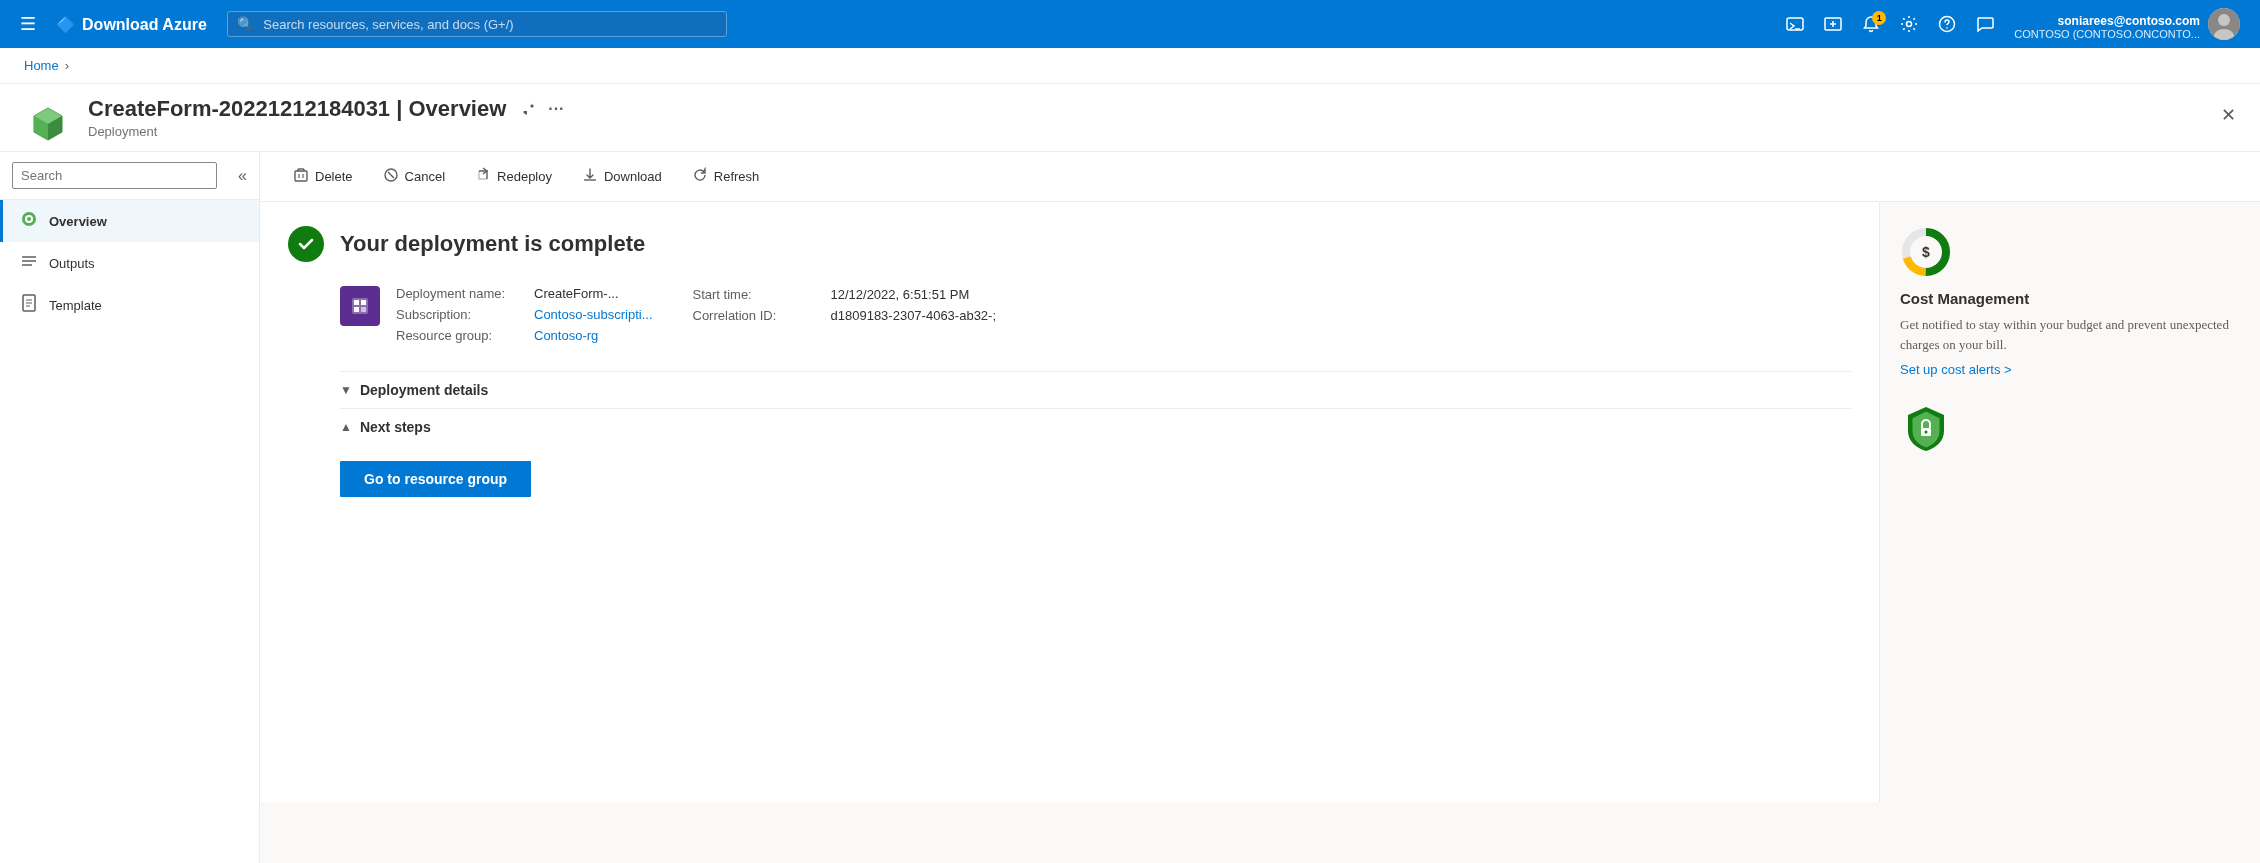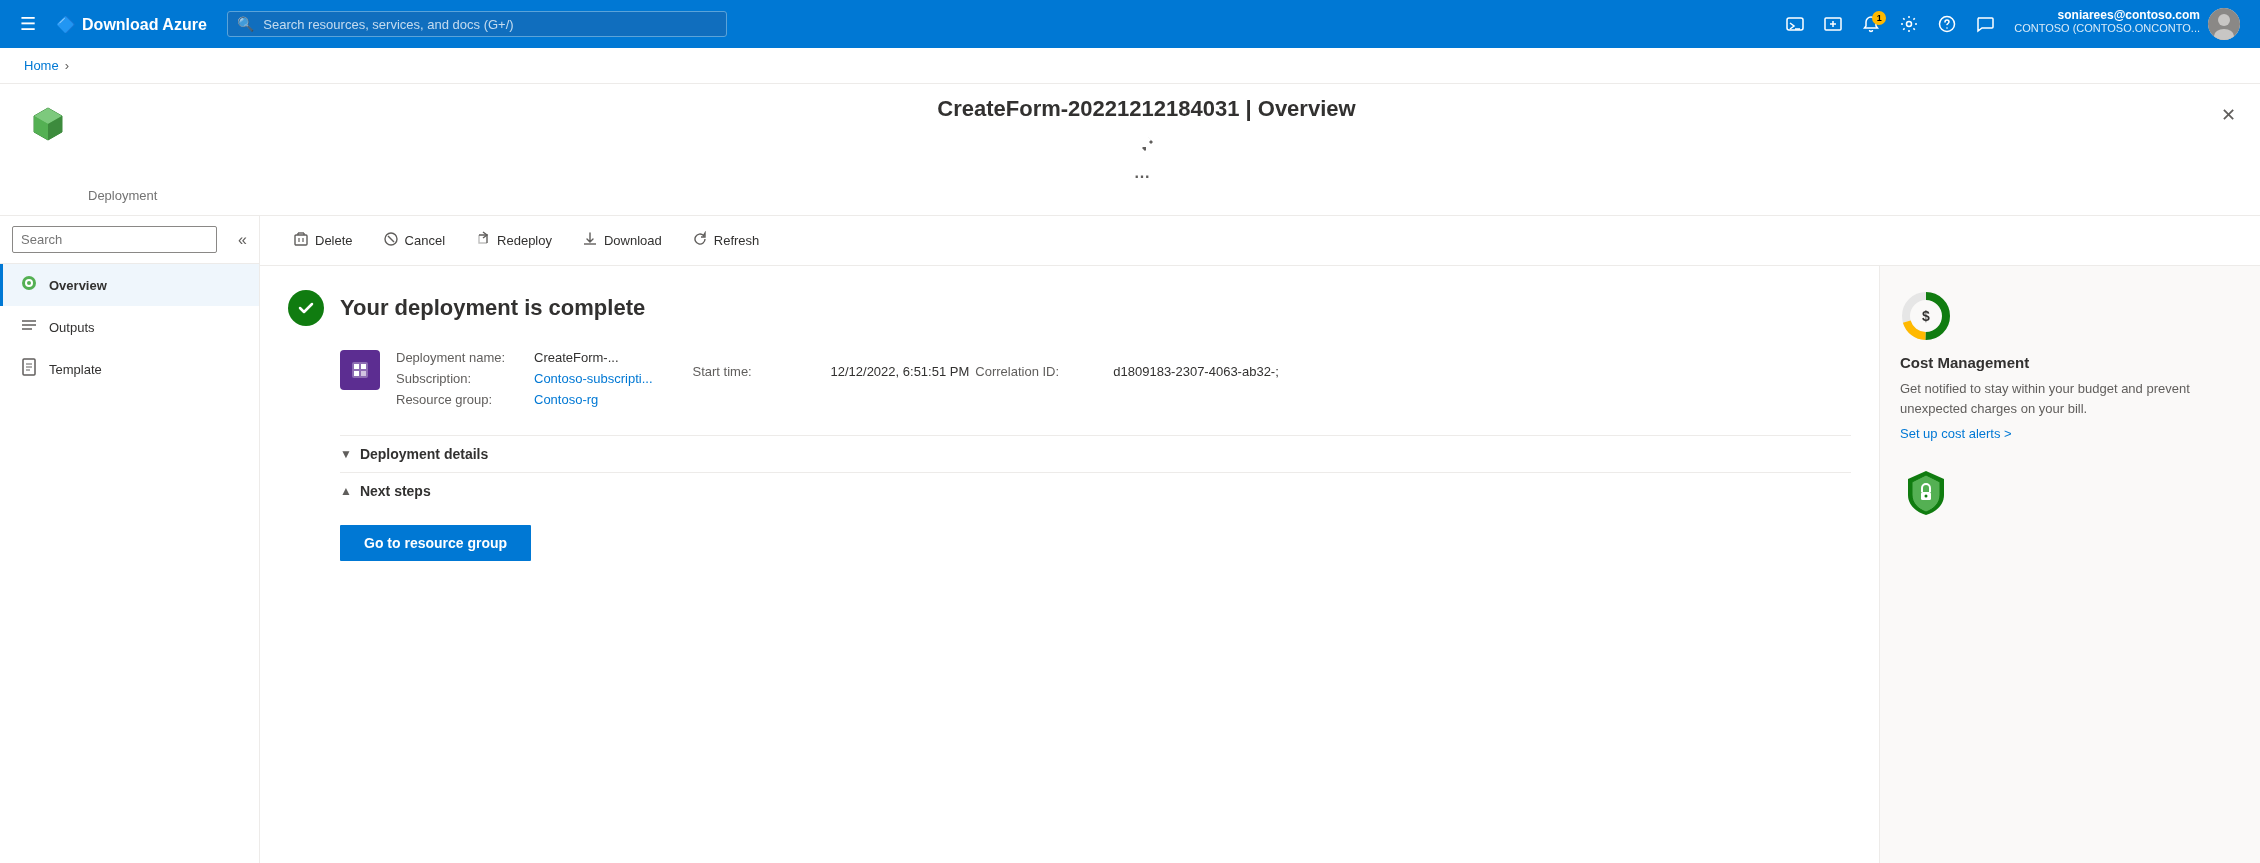--- a/index.html
+++ b/index.html
@@ -74,21 +74,21 @@
       font-weight: 700;
       border-radius: 50%;
       width: 14px;
       height: 14px;
       display: flex;
       align-items: center;
       justify-content: center;
     }
     .topbar-user {
       display: flex;
-      align-items: flex-start;
+      align-items: flex-end;
       gap: 8px;
       cursor: pointer;
       padding: 4px 8px;
       border-radius: 3px;
     }
     .topbar-user-info { text-align: right; }
     .topbar-user-email { font-size: 12px; font-weight: 600; }
     .topbar-user-tenant { font-size: 11px; opacity: 0.85; }
     .topbar-avatar {
       width: 32px; height: 32px;
@@ -132,21 +132,20 @@
       margin-top: 4px;
     }
     .page-header-content { flex: 1; }
     .page-header-title {
       font-size: 22px;
       font-weight: 600;
       color: #323130;
       display: flex;
       align-items: center;
       gap: 12px;
-      flex-direction: column;
     }
     .page-header-subtitle {
       font-size: 13px;
       color: #737373;
       margin-top: 2px;
       padding-bottom: 12px;
     }
     .page-header-actions-row {
       display: flex;
       align-items: center;
@@ -294,21 +293,21 @@
       display: flex; align-items: center; justify-content: center;
       color: white;
       font-size: 20px;
       flex-shrink: 0;
     }
     .deployment-fields { display: flex; flex-direction: column; gap: 6px; font-size: 13px; }
     .deployment-field { display: flex; gap: 8px; }
     .deployment-field-label { color: #605e5c; min-width: 130px; }
     .deployment-field-value { color: #323130; }
     .deployment-field-link { color: #0078d4; cursor: pointer; text-decoration: none; }
-    .deployment-right { display: flex; flex-direction: row; gap: 6px; font-size: 13px; margin-top: 14px; }
+    .deployment-right { display: flex; flex-direction: column; gap: 6px; font-size: 13px; margin-top: 1px; }
 
     .section-expand {
       display: flex;
       align-items: center;
       gap: 8px;
       font-size: 14px;
       font-weight: 600;
       color: #323130;
       cursor: pointer;
       padding: 10px 0;
@@ -356,20 +355,21 @@
     }
     .cost-mgmt-title {
       font-size: 15px;
       font-weight: 600;
       color: #323130;
     }
     .cost-mgmt-desc {
       font-size: 13px;
       color: #605e5c;
       line-height: 1.5;
+      font-family: Liberation Serif, serif;
     }
     .cost-mgmt-link {
       color: #0078d4;
       cursor: pointer;
       font-size: 13px;
       text-decoration: none;
     }
 
     .security-card {
       display: flex;

